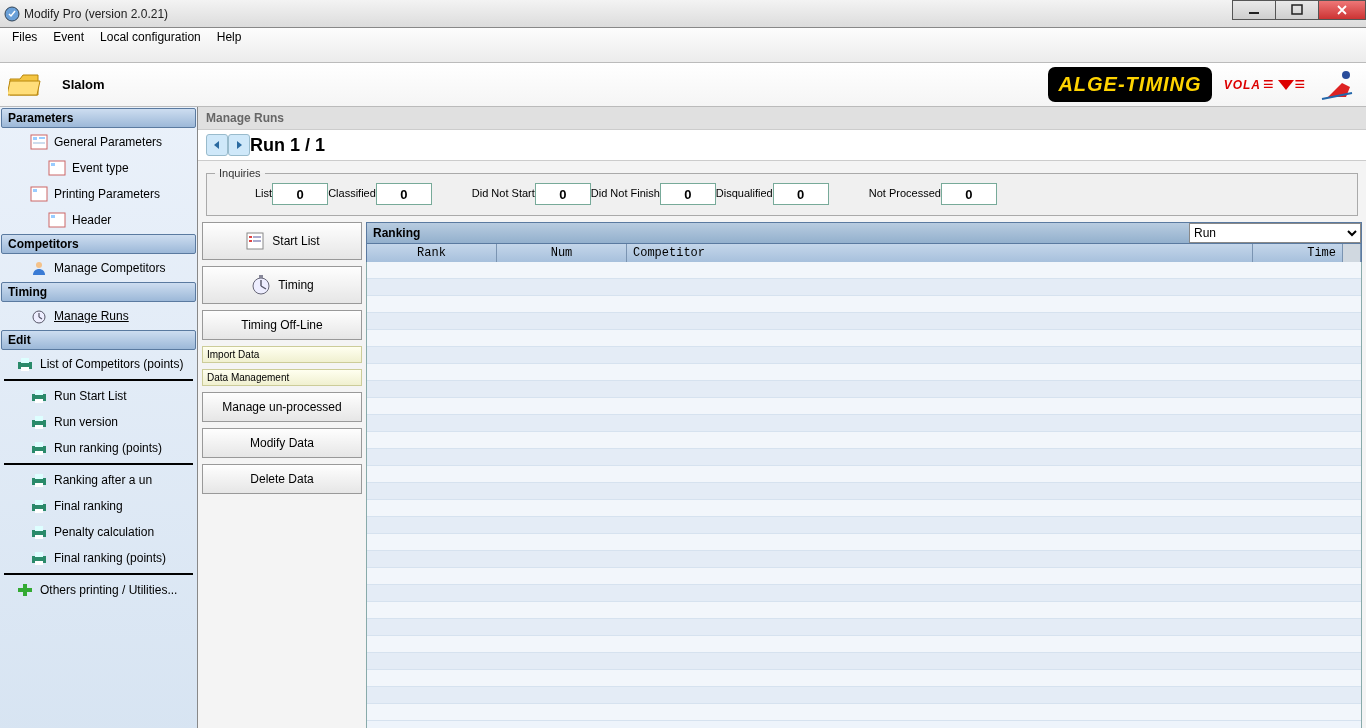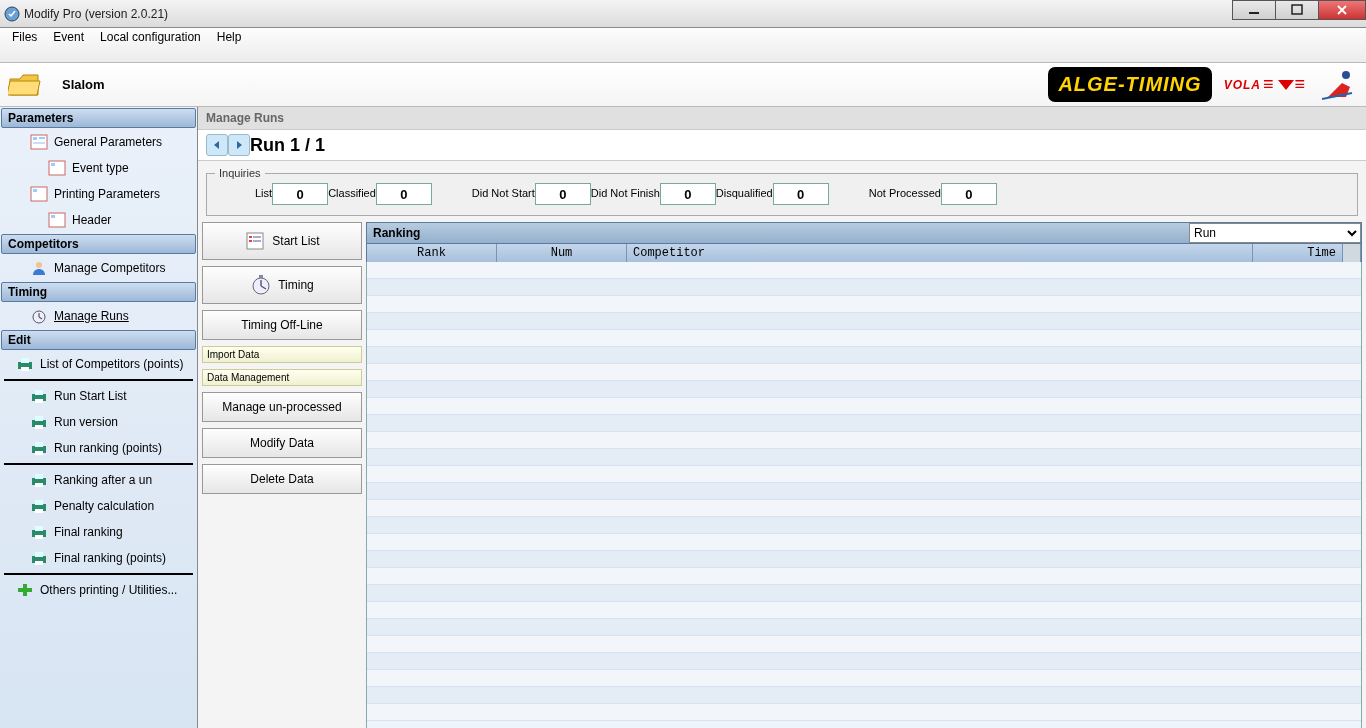--- a/index.html
+++ b/index.html
@@ -276,31 +276,31 @@
         <span class="lbl">Ranking after a un</span>
       </div>
     <div class="sb-item">
         <span class="ic">
           <svg viewBox="0 0 18 16">
             <rect x="2" y="6" width="14" height="7" fill="#2a8a6a"></rect>
             <rect x="5" y="2" width="8" height="5" fill="#dff"></rect>
             <rect x="5" y="11" width="8" height="4" fill="#fff"></rect>
           </svg>
         </span>
+        <span class="lbl">Final ranking</span>
+      </div>
+    <div class="sb-item">
+        <span class="ic">
+          <svg viewBox="0 0 18 16">
+            <rect x="2" y="6" width="14" height="7" fill="#2a8a6a"></rect>
+            <rect x="5" y="2" width="8" height="5" fill="#dff"></rect>
+            <rect x="5" y="11" width="8" height="4" fill="#fff"></rect>
+          </svg>
+        </span>
         <span class="lbl">Penalty calculation</span>
-      </div>
-    <div class="sb-item">
-        <span class="ic">
-          <svg viewBox="0 0 18 16">
-            <rect x="2" y="6" width="14" height="7" fill="#2a8a6a"></rect>
-            <rect x="5" y="2" width="8" height="5" fill="#dff"></rect>
-            <rect x="5" y="11" width="8" height="4" fill="#fff"></rect>
-          </svg>
-        </span>
-        <span class="lbl">Final ranking</span>
       </div>
     <div class="sb-item">
         <span class="ic">
           <svg viewBox="0 0 18 16">
             <rect x="2" y="6" width="14" height="7" fill="#2a8a6a"></rect>
             <rect x="5" y="2" width="8" height="5" fill="#dff"></rect>
             <rect x="5" y="11" width="8" height="4" fill="#fff"></rect>
           </svg>
         </span>
         <span class="lbl">Final ranking (points)</span>

